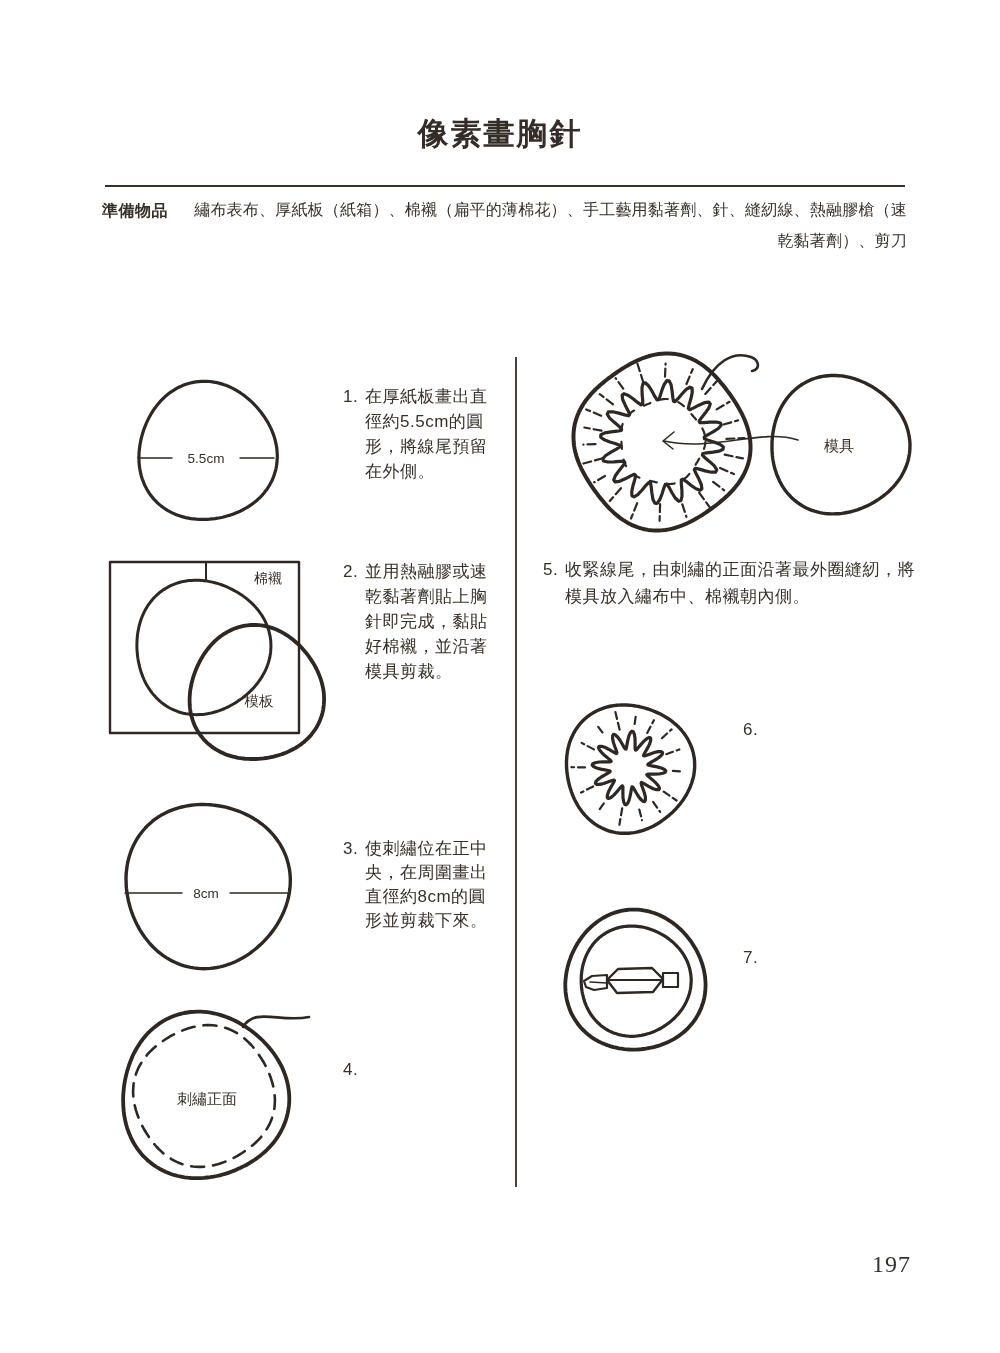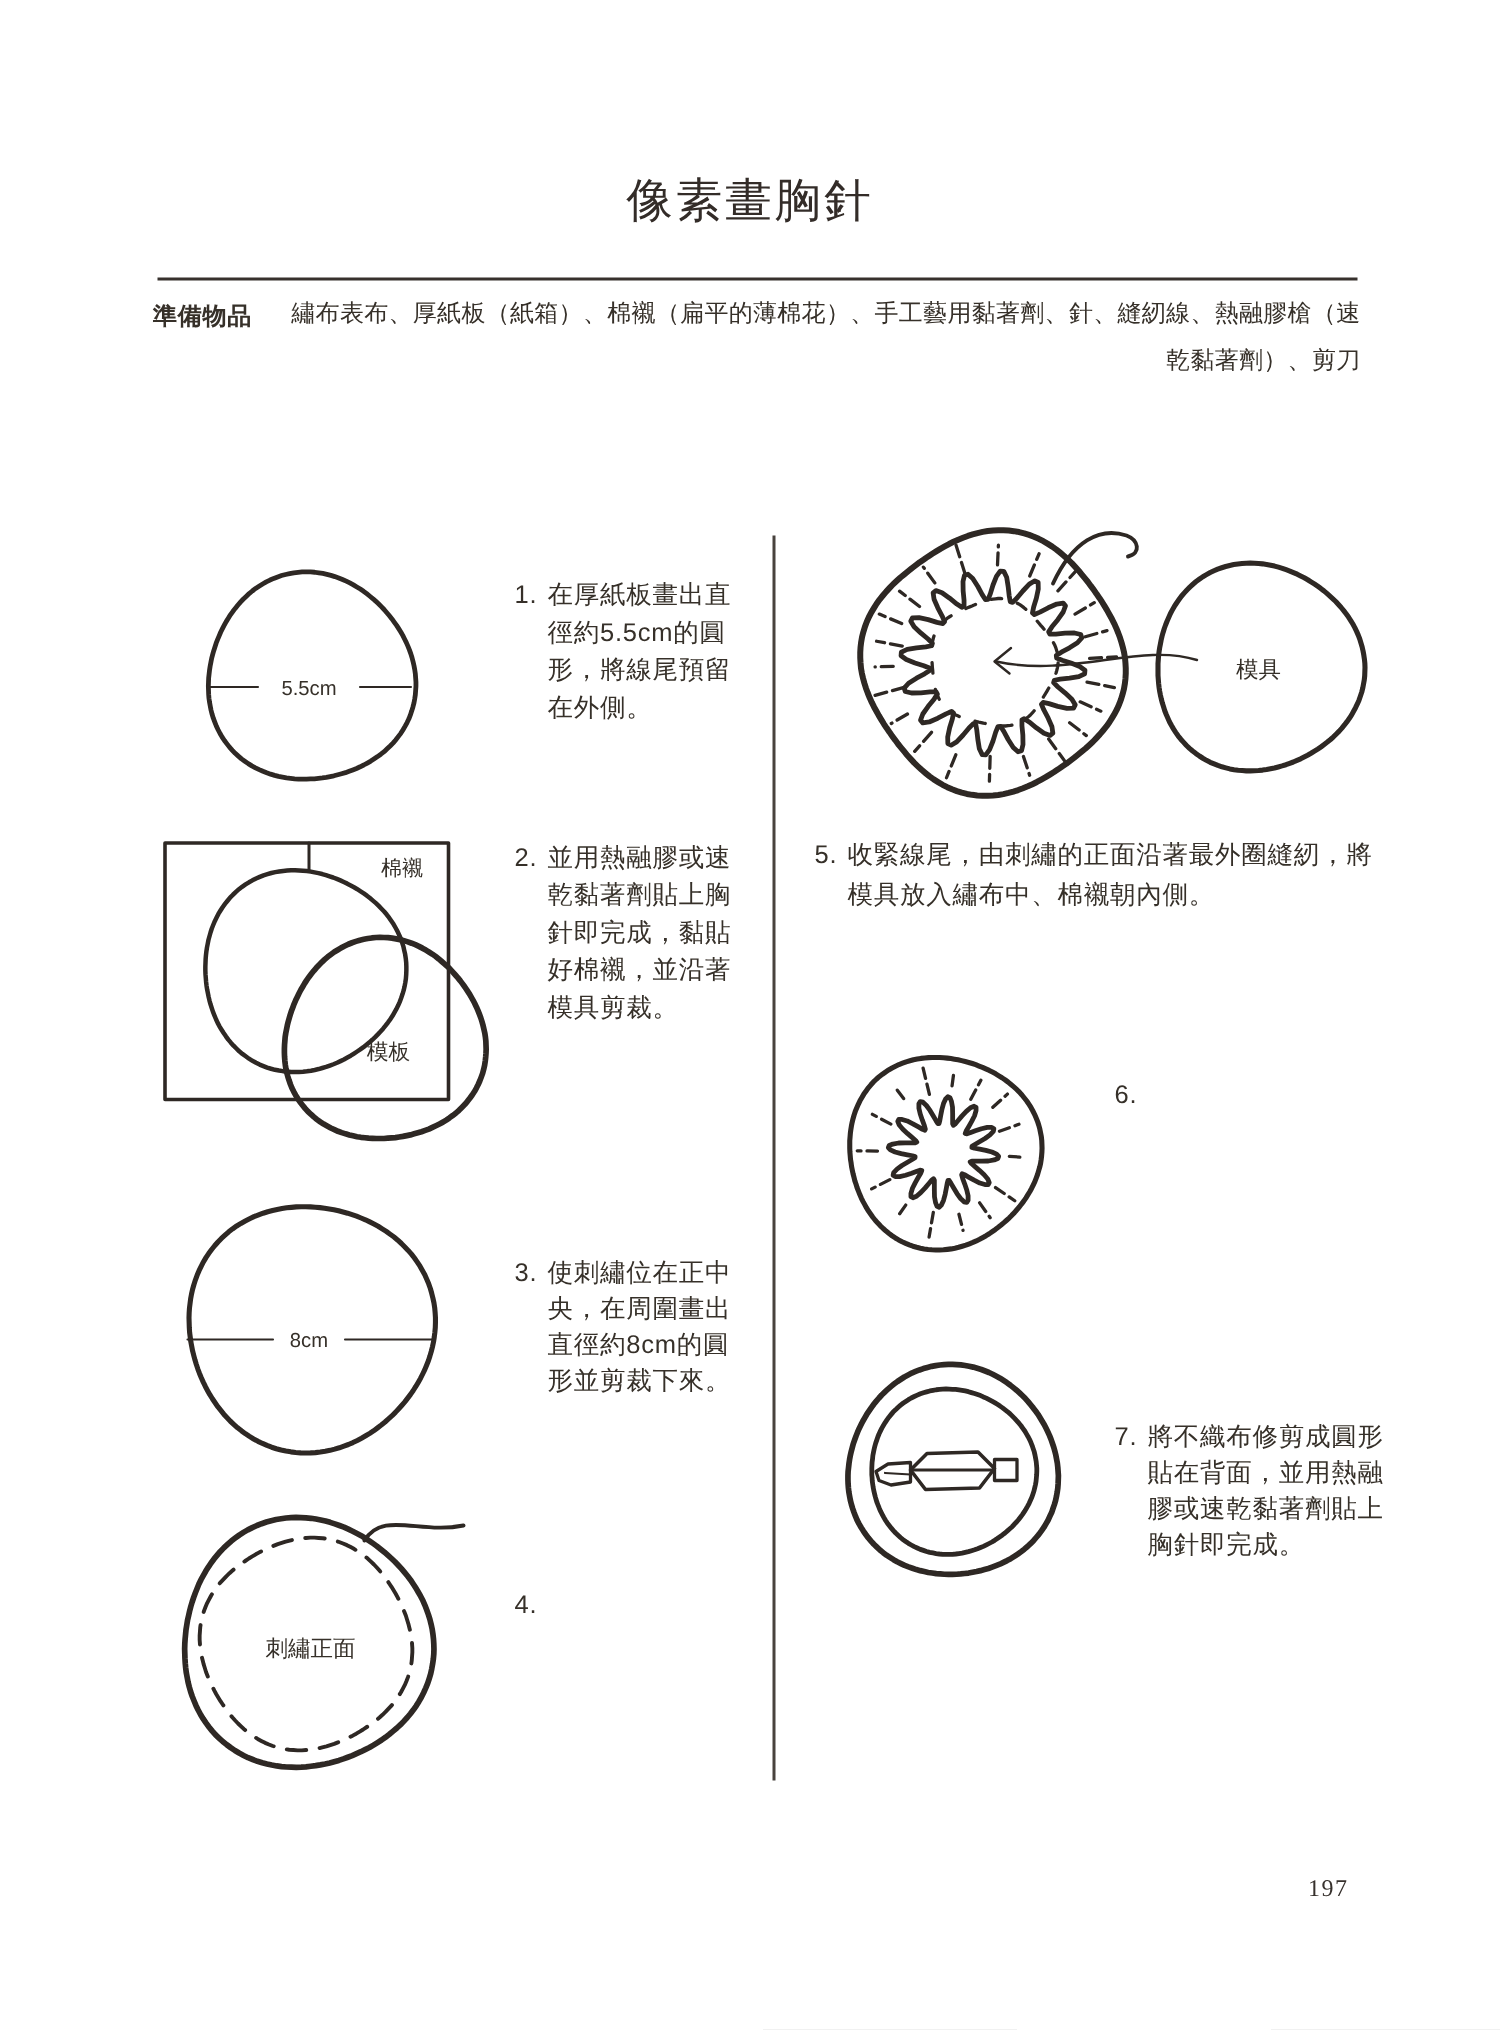--- a/index.html
+++ b/index.html
@@ -5,40 +5,40 @@
   html,body { margin:0; padding:0; background:#e8e8e8; }
   .page {
     position:relative; width:1000px; height:1353px; margin:0 auto;
     background:#ffffff; overflow:hidden;
     font-family:"Liberation Sans","DejaVu Sans",sans-serif;
     color:#363029;
   }
   .title {
     position:absolute; top:113px; left:0; width:1000px; text-align:center;
     font-family:"Liberation Serif","DejaVu Serif",serif;
-    font-size:31px; font-weight:400; letter-spacing:2px; color:#332c28;
+    font-size:31px; font-weight:700; letter-spacing:2px; color:#332c28;
   }
   .rule { position:absolute; left:105px; top:185px; width:800px; height:2px; background:#37312d; }
   .mat-label { position:absolute; left:102px; top:201px; font-size:16px; font-weight:bold; letter-spacing:0.5px; }
   .mat-text  { position:absolute; left:193px; top:194px; width:714px; font-size:16px; letter-spacing:0.2px; line-height:31px;text-align:right; }
   .vdiv { position:absolute; left:515px; top:357px; width:1.5px; height:830px; background:#49433e; }
   .step { position:absolute; display:flex; font-size:17px; letter-spacing:0.5px; line-height:25px; }
   .step .n { flex:0 0 22px; width:22px; }
   .lh24 { line-height:24px; }
   .lh27 { line-height:27px; }
   .w127 .t { width:127px; }
   .w352 .t { width:352px; }
   .w159 .t { width:159px; }
   svg { position:absolute; }
   svg path, svg line, svg rect { stroke:#2e2824; fill:none; stroke-linecap:round; stroke-linejoin:round; }
   svg text { font-family:"Liberation Sans","DejaVu Sans",sans-serif; fill:#363029; stroke:none; }
   .pagenum {
     position:absolute; left:872px; top:1251px;
     font-family:"Liberation Serif","DejaVu Serif",serif;
-    font-size:16px; letter-spacing:1px; color:#37312d;
+    font-size:24px; letter-spacing:1px; color:#37312d;
   }
 </style>
 </head>
 <body>
 
 <div class="page">
 
   <div class="title">像素畫胸針</div>
   <div class="rule"></div>
 
@@ -121,17 +121,16 @@
     <path stroke-width="3.8" d="M147.4,76.0L147.6,78.8L147.5,81.6L147.4,84.3L147.2,87.1L146.8,89.9L146.3,92.6L145.7,95.4L144.9,98.1L144.0,100.7L143.1,103.4L141.9,105.9L140.7,108.5L139.3,110.9L137.9,113.3L136.3,115.6L134.6,117.9L132.8,120.0L131.0,122.1L129.0,124.1L127.0,126.0L124.9,127.8L122.7,129.5L120.5,131.1L118.2,132.6L115.8,134.1L113.4,135.4L111.0,136.6L108.5,137.8L106.0,138.8L103.4,139.8L100.9,140.7L98.3,141.4L95.6,142.1L93.0,142.7L90.4,143.2L87.7,143.7L85.1,144.0L82.4,144.3L79.7,144.5L77.0,144.6L74.3,144.6L71.6,144.5L68.9,144.3L66.2,144.1L63.5,143.7L60.8,143.3L58.2,142.7L55.5,142.1L52.9,141.4L50.3,140.5L47.7,139.6L45.1,138.6L42.6,137.4L40.1,136.2L37.7,134.8L35.3,133.3L33.0,131.8L30.8,130.1L28.6,128.3L26.6,126.4L24.6,124.5L22.7,122.4L20.9,120.3L19.2,118.0L17.6,115.7L16.1,113.3L14.7,110.9L13.4,108.4L12.3,105.8L11.3,103.2L10.4,100.6L9.6,97.9L8.9,95.2L8.4,92.5L7.9,89.7L7.6,87.0L7.4,84.2L7.3,81.5L7.3,78.7L7.4,76.0L7.7,73.3L8.0,70.6L8.4,67.9L8.9,65.2L9.5,62.6L10.2,60.0L10.9,57.4L11.8,54.8L12.7,52.3L13.7,49.8L14.8,47.3L16.0,44.9L17.2,42.5L18.5,40.2L19.9,37.8L21.4,35.6L22.9,33.4L24.5,31.2L26.2,29.1L28.0,27.0L29.8,25.0L31.8,23.1L33.8,21.2L35.9,19.4L38.0,17.7L40.3,16.0L42.6,14.5L44.9,13.0L47.4,11.7L49.8,10.4L52.4,9.3L55.0,8.3L57.6,7.4L60.3,6.6L63.1,5.9L65.8,5.4L68.6,5.0L71.4,4.7L74.2,4.6L77.0,4.6L79.8,4.7L82.6,4.9L85.4,5.3L88.1,5.8L90.8,6.4L93.5,7.2L96.2,8.0L98.8,9.0L101.3,10.0L103.8,11.2L106.3,12.5L108.7,13.8L111.0,15.3L113.3,16.8L115.5,18.4L117.6,20.1L119.7,21.8L121.7,23.6L123.7,25.5L125.6,27.4L127.4,29.4L129.1,31.5L130.8,33.6L132.4,35.7L134.0,37.9L135.4,40.2L136.8,42.5L138.2,44.8L139.4,47.2L140.6,49.7L141.7,52.1L142.7,54.6L143.6,57.2L144.5,59.8L145.2,62.4L145.9,65.1L146.4,67.8L146.9,70.5L147.2,73.2L147.4,76.0Z"></path>
     <path stroke-width="3.2" d="M133.2,76.0L133.1,78.2L132.9,80.4L132.7,82.6L132.3,84.8L131.8,86.9L131.3,89.0L130.6,91.1L129.9,93.2L129.0,95.2L128.1,97.2L127.1,99.1L126.0,101.0L124.9,102.8L123.7,104.6L122.4,106.3L121.1,108.0L119.7,109.7L118.2,111.2L116.8,112.8L115.2,114.2L113.6,115.6L112.0,117.0L110.3,118.3L108.6,119.5L106.9,120.7L105.1,121.9L103.3,123.0L101.4,124.0L99.6,124.9L97.6,125.9L95.7,126.7L93.7,127.5L91.7,128.2L89.7,128.8L87.6,129.4L85.5,129.9L83.4,130.4L81.3,130.7L79.2,131.0L77.0,131.2L74.8,131.3L72.7,131.3L70.5,131.2L68.3,131.0L66.1,130.7L64.0,130.3L61.8,129.9L59.7,129.3L57.6,128.6L55.5,127.9L53.5,127.0L51.5,126.1L49.5,125.0L47.6,123.9L45.8,122.7L44.0,121.4L42.3,120.0L40.7,118.5L39.1,117.0L37.6,115.4L36.2,113.8L34.8,112.0L33.5,110.3L32.3,108.5L31.2,106.6L30.2,104.7L29.2,102.8L28.3,100.8L27.5,98.8L26.7,96.8L26.1,94.8L25.5,92.7L25.0,90.7L24.5,88.6L24.1,86.5L23.8,84.4L23.5,82.3L23.4,80.2L23.2,78.1L23.2,76.0L23.2,73.9L23.3,71.8L23.4,69.7L23.7,67.6L23.9,65.4L24.3,63.3L24.7,61.3L25.2,59.2L25.8,57.1L26.5,55.1L27.2,53.0L28.0,51.0L28.9,49.1L29.9,47.1L31.0,45.2L32.1,43.4L33.3,41.6L34.6,39.8L36.0,38.1L37.4,36.4L39.0,34.9L40.6,33.3L42.2,31.9L44.0,30.5L45.8,29.3L47.6,28.1L49.5,27.0L51.5,26.0L53.5,25.1L55.6,24.2L57.6,23.5L59.7,22.9L61.9,22.3L64.0,21.9L66.2,21.5L68.3,21.3L70.5,21.1L72.7,21.0L74.8,21.1L77.0,21.2L79.1,21.3L81.3,21.6L83.4,21.9L85.5,22.3L87.6,22.8L89.6,23.4L91.7,24.0L93.7,24.7L95.7,25.4L97.6,26.3L99.5,27.1L101.4,28.1L103.3,29.1L105.1,30.1L106.9,31.2L108.7,32.4L110.4,33.6L112.1,34.9L113.8,36.2L115.4,37.6L116.9,39.1L118.4,40.6L119.9,42.2L121.3,43.8L122.7,45.5L123.9,47.2L125.2,49.0L126.3,50.9L127.4,52.8L128.4,54.7L129.3,56.7L130.1,58.7L130.8,60.8L131.5,62.9L132.0,65.1L132.4,67.2L132.8,69.4L133.0,71.6L133.2,73.8L133.2,76.0Z"></path>
     <path d="M49,75 L60,64 L94,63 L105,74 L95,87 L59,88 Z" stroke-width="2.4" fill="#ffffff"></path>
     <path d="M49,75 L105,75" stroke-width="2"></path>
     <rect x="105" y="68" width="15" height="14" stroke-width="2.2" fill="#ffffff"></rect>
     <path d="M49,70 L34,71 L26,76 L28,82 L36,85 L49,83 Z" stroke-width="2.2" fill="#ffffff"></path>
     <path d="M32,77 L49,78" stroke-width="1.5"></path>
   </svg>
   <div class="step w159 lh24" style="left:743px;top:946px">
     <span class="n">7.</span>
-    <span class="t">將不織布修剪成圓形貼在背面，並用熱融膠或速乾黏著劑貼上胸針即完成。</span>
   </div>
 
   <div class="pagenum">197</div>
 </div>
 
 </body></html>

